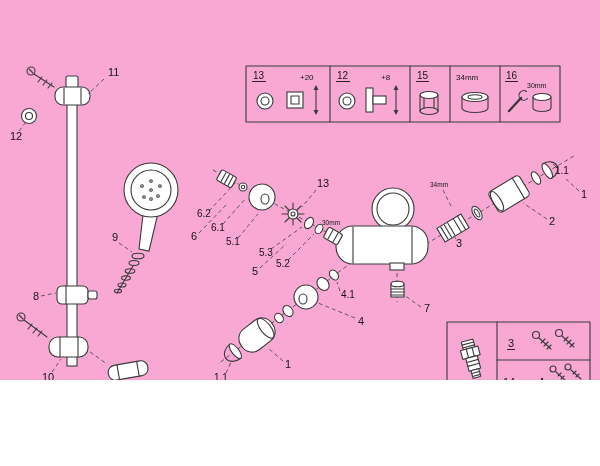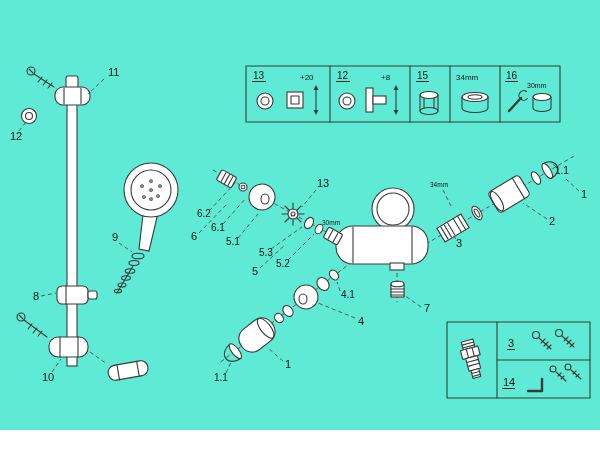--- a/index.html
+++ b/index.html
@@ -1,16 +1,16 @@
 <!DOCTYPE html>
 <html><head>
 <meta charset="utf-8">
 <style>
   html,body{margin:0;padding:0;background:#ffffff}
-  .stage{position:relative;width:600px;height:430px;background:#5eead4;overflow:hidden;font-family:"Liberation Sans",sans-serif}
+  .stage{position:relative;width:600px;height:380px;background:#f9a8d4;overflow:hidden;font-family:"Liberation Sans",sans-serif}
   svg{display:block}
   .s{fill:none;stroke:#3a3a3a;stroke-width:1.1;stroke-linecap:round;stroke-linejoin:round}
   .s2{fill:none;stroke:#3a3a3a;stroke-width:2.4;stroke-linecap:round;stroke-linejoin:round}
   .w{fill:#ffffff;stroke:#3a3a3a;stroke-width:1.1}
   .d{fill:none;stroke:#4d4d4d;stroke-width:0.9;stroke-dasharray:4 3}
   .t{font-family:"Liberation Sans",sans-serif;fill:#141414}
   .t11{font-size:11px}
   .t10{font-size:10px}
   .t8{font-size:8px}
   .t7{font-size:7px}

